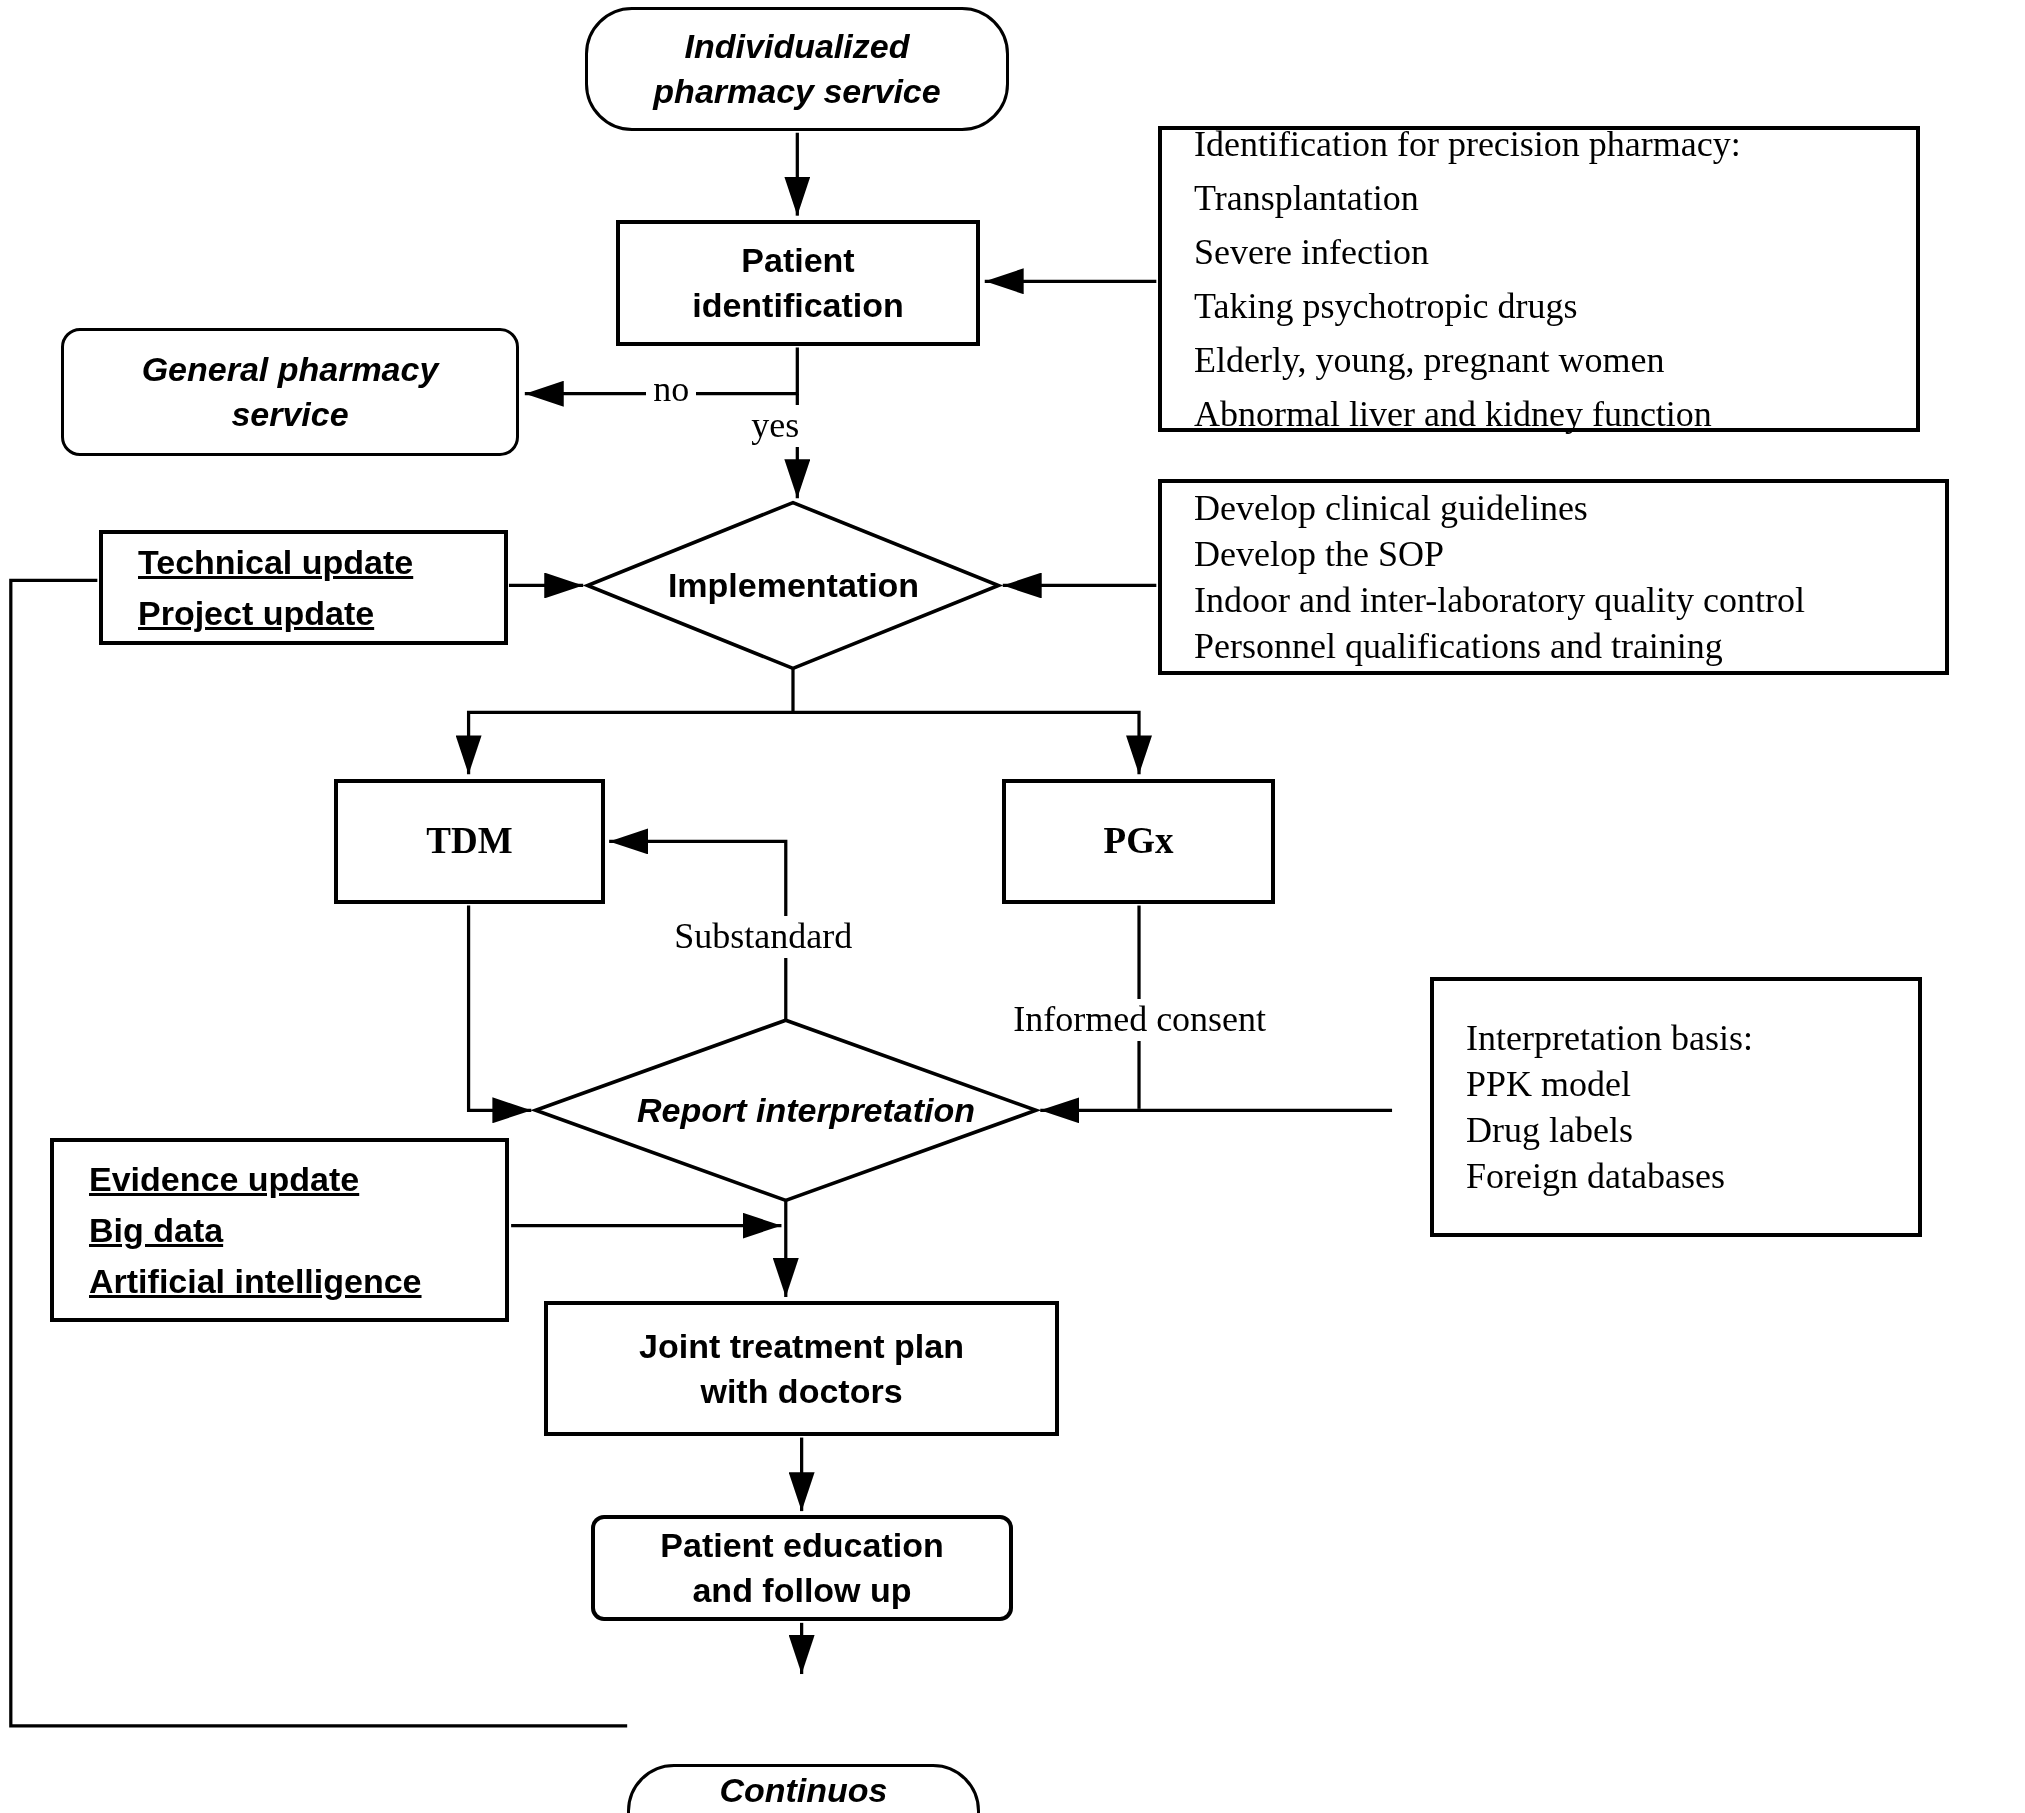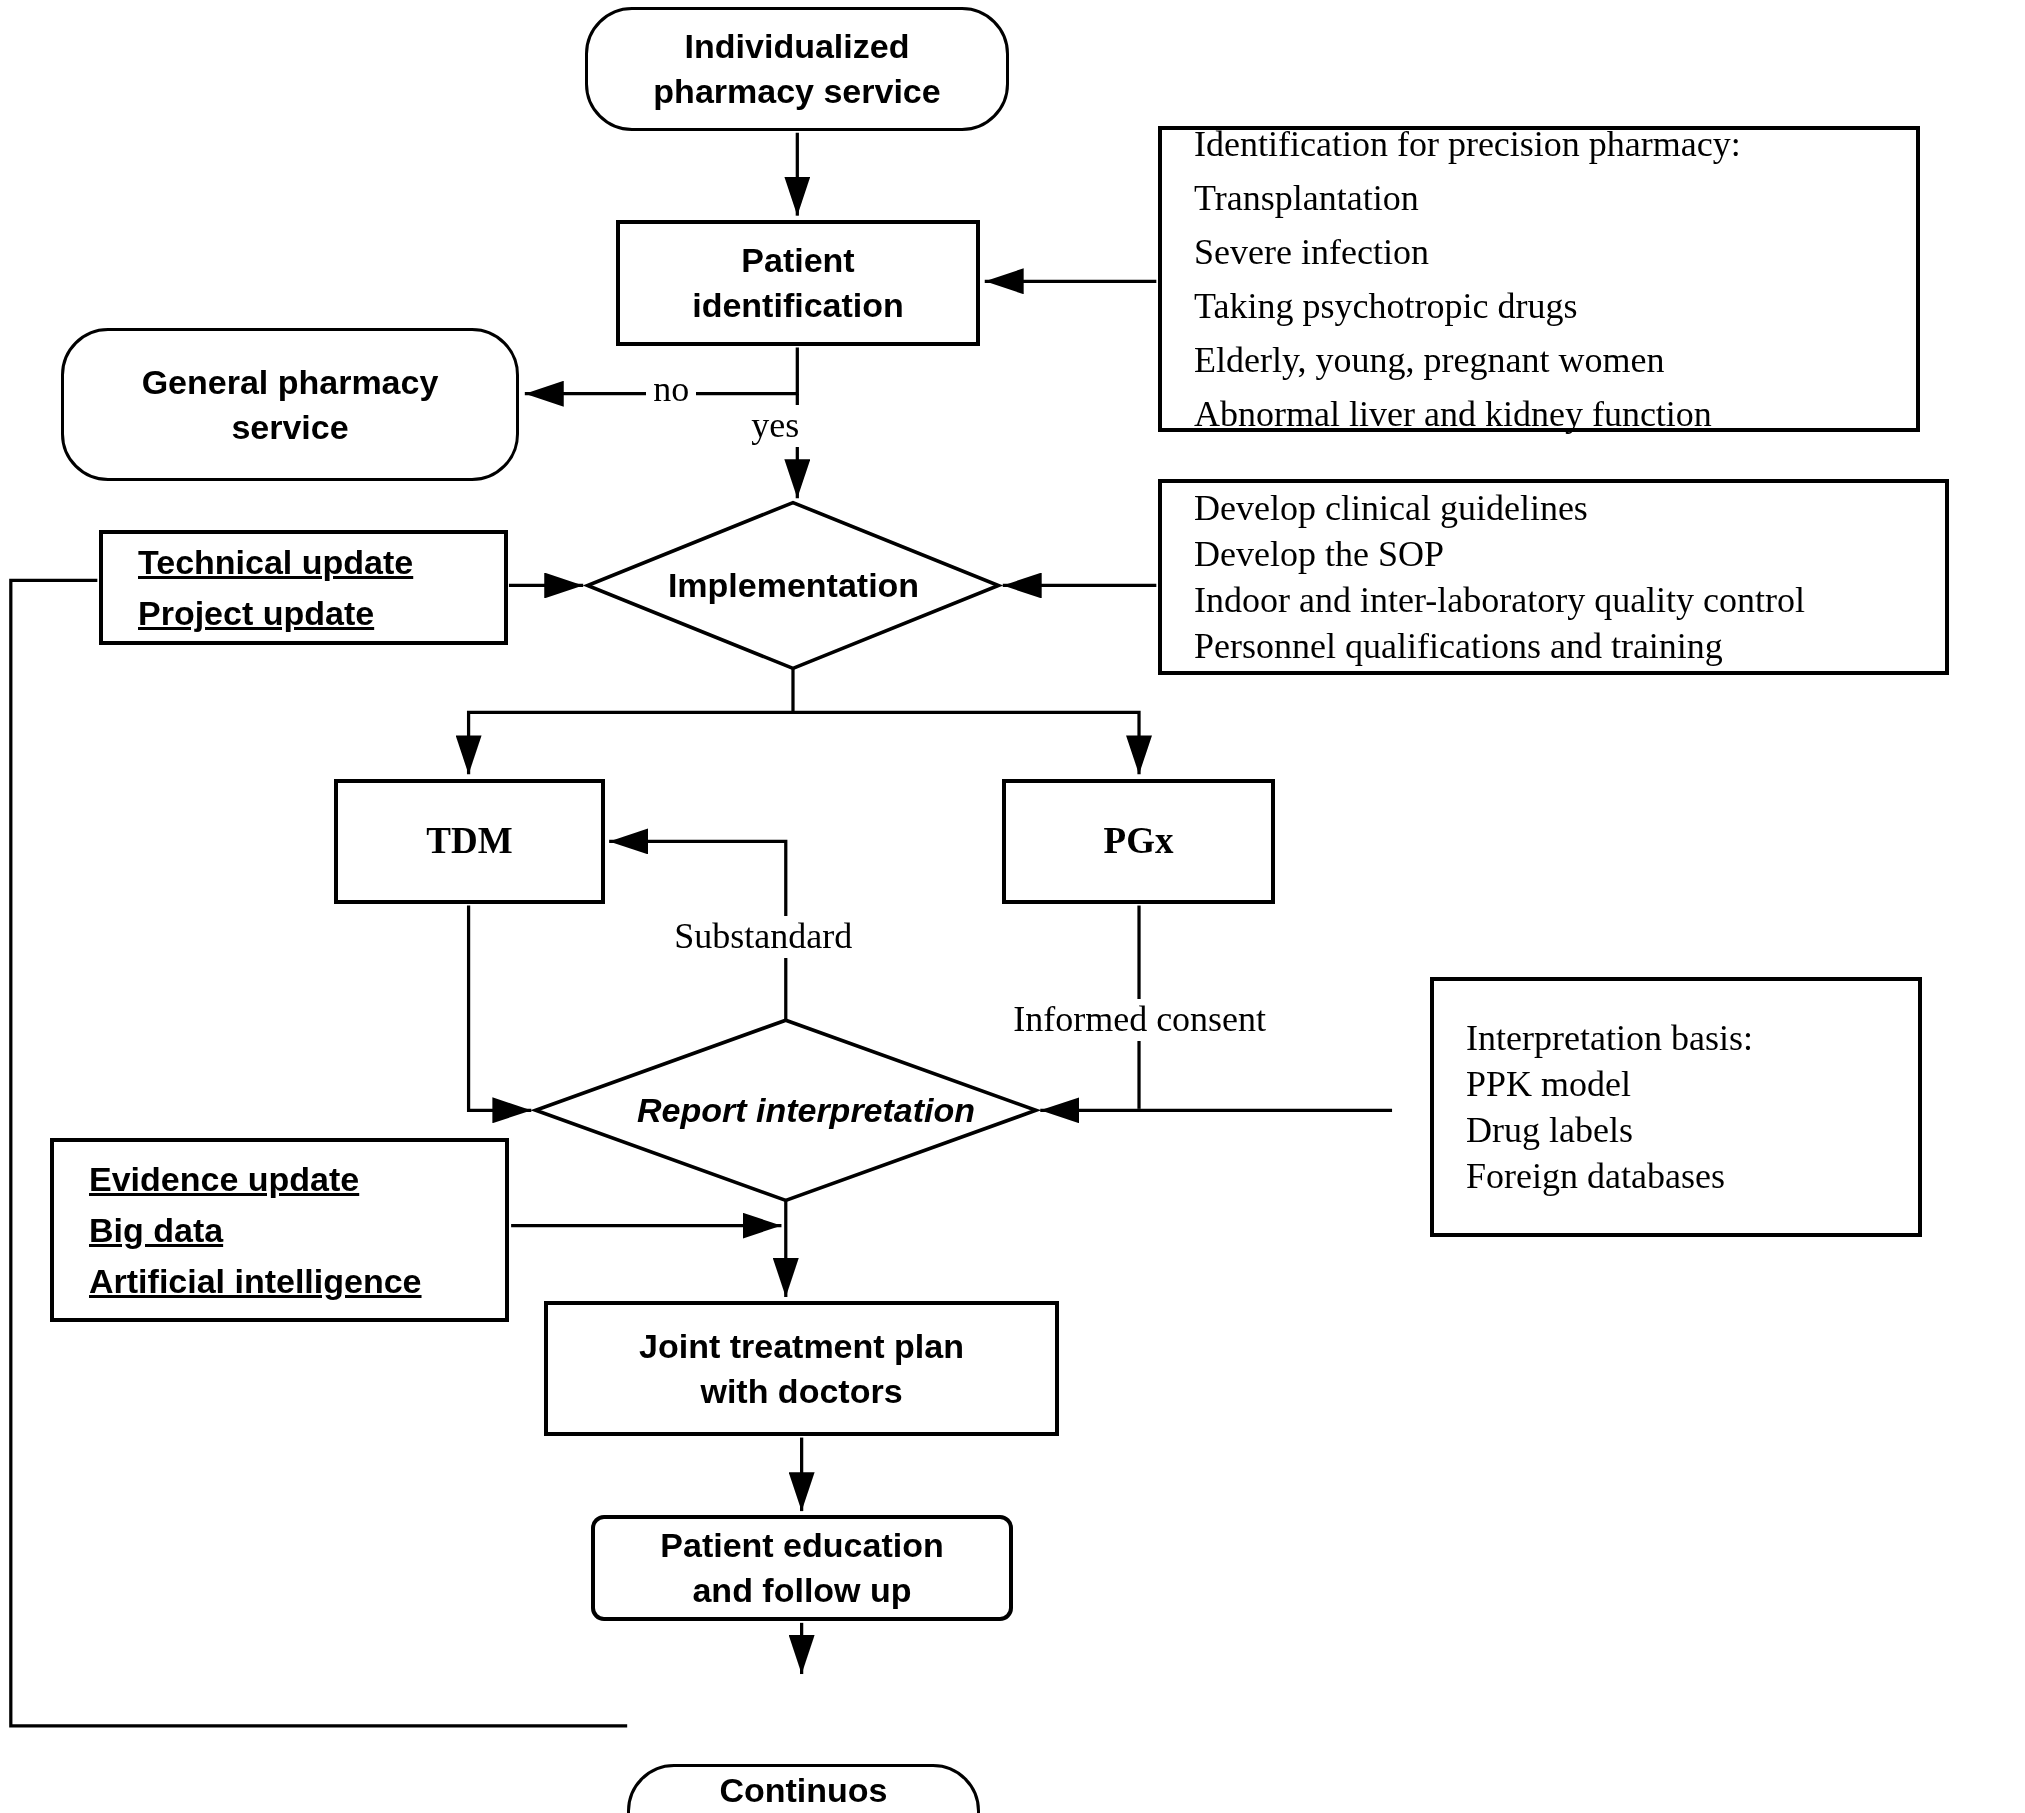--- a/index.html
+++ b/index.html
@@ -24,20 +24,21 @@
     justify-content: center;
     text-align: center;
     font-weight: bold;
     font-size: 34px;
     line-height: 1.32;
     color: #000000;
   }
   .rounded {
     border-radius: 47px;
     border-width: 3.6px;
+    font-style: italic;
   }
   .left-align {
     align-items: flex-start;
     text-align: center;
     padding-left: 35px;
     padding-right: 8px;
     line-height: 1.5;
     text-decoration: underline;
   }
   .serif-note {
@@ -117,21 +118,21 @@
   <div class="node rounded" style="left:585px; top:7.2px; width:424px; height:124px;">
     <span class="line">Individualized</span>
     <span class="line">pharmacy service</span>
   </div>
 
   <div class="node" style="left:616px; top:220px; width:364px; height:126px;">
     <span class="line">Patient</span>
     <span class="line">identification</span>
   </div>
 
-  <div class="node rounded" style="left:61px; top:328px; width:458px; height:153px;">
+  <div class="node rounded" style="left:61px; top:328px; width:458px; height:128px;border-radius:19px;">
     <span class="line">General pharmacy</span>
     <span class="line">service</span>
   </div>
 
   <div class="node left-align" style="left:99px; top:530px; width:409px; height:115px;">
     <span class="line">Technical update</span>
     <span class="line">Project update</span>
   </div>
 
   <div class="diamond-label" style="left:588px; top:502px; width:411px; height:166px;">Implementation</div>

